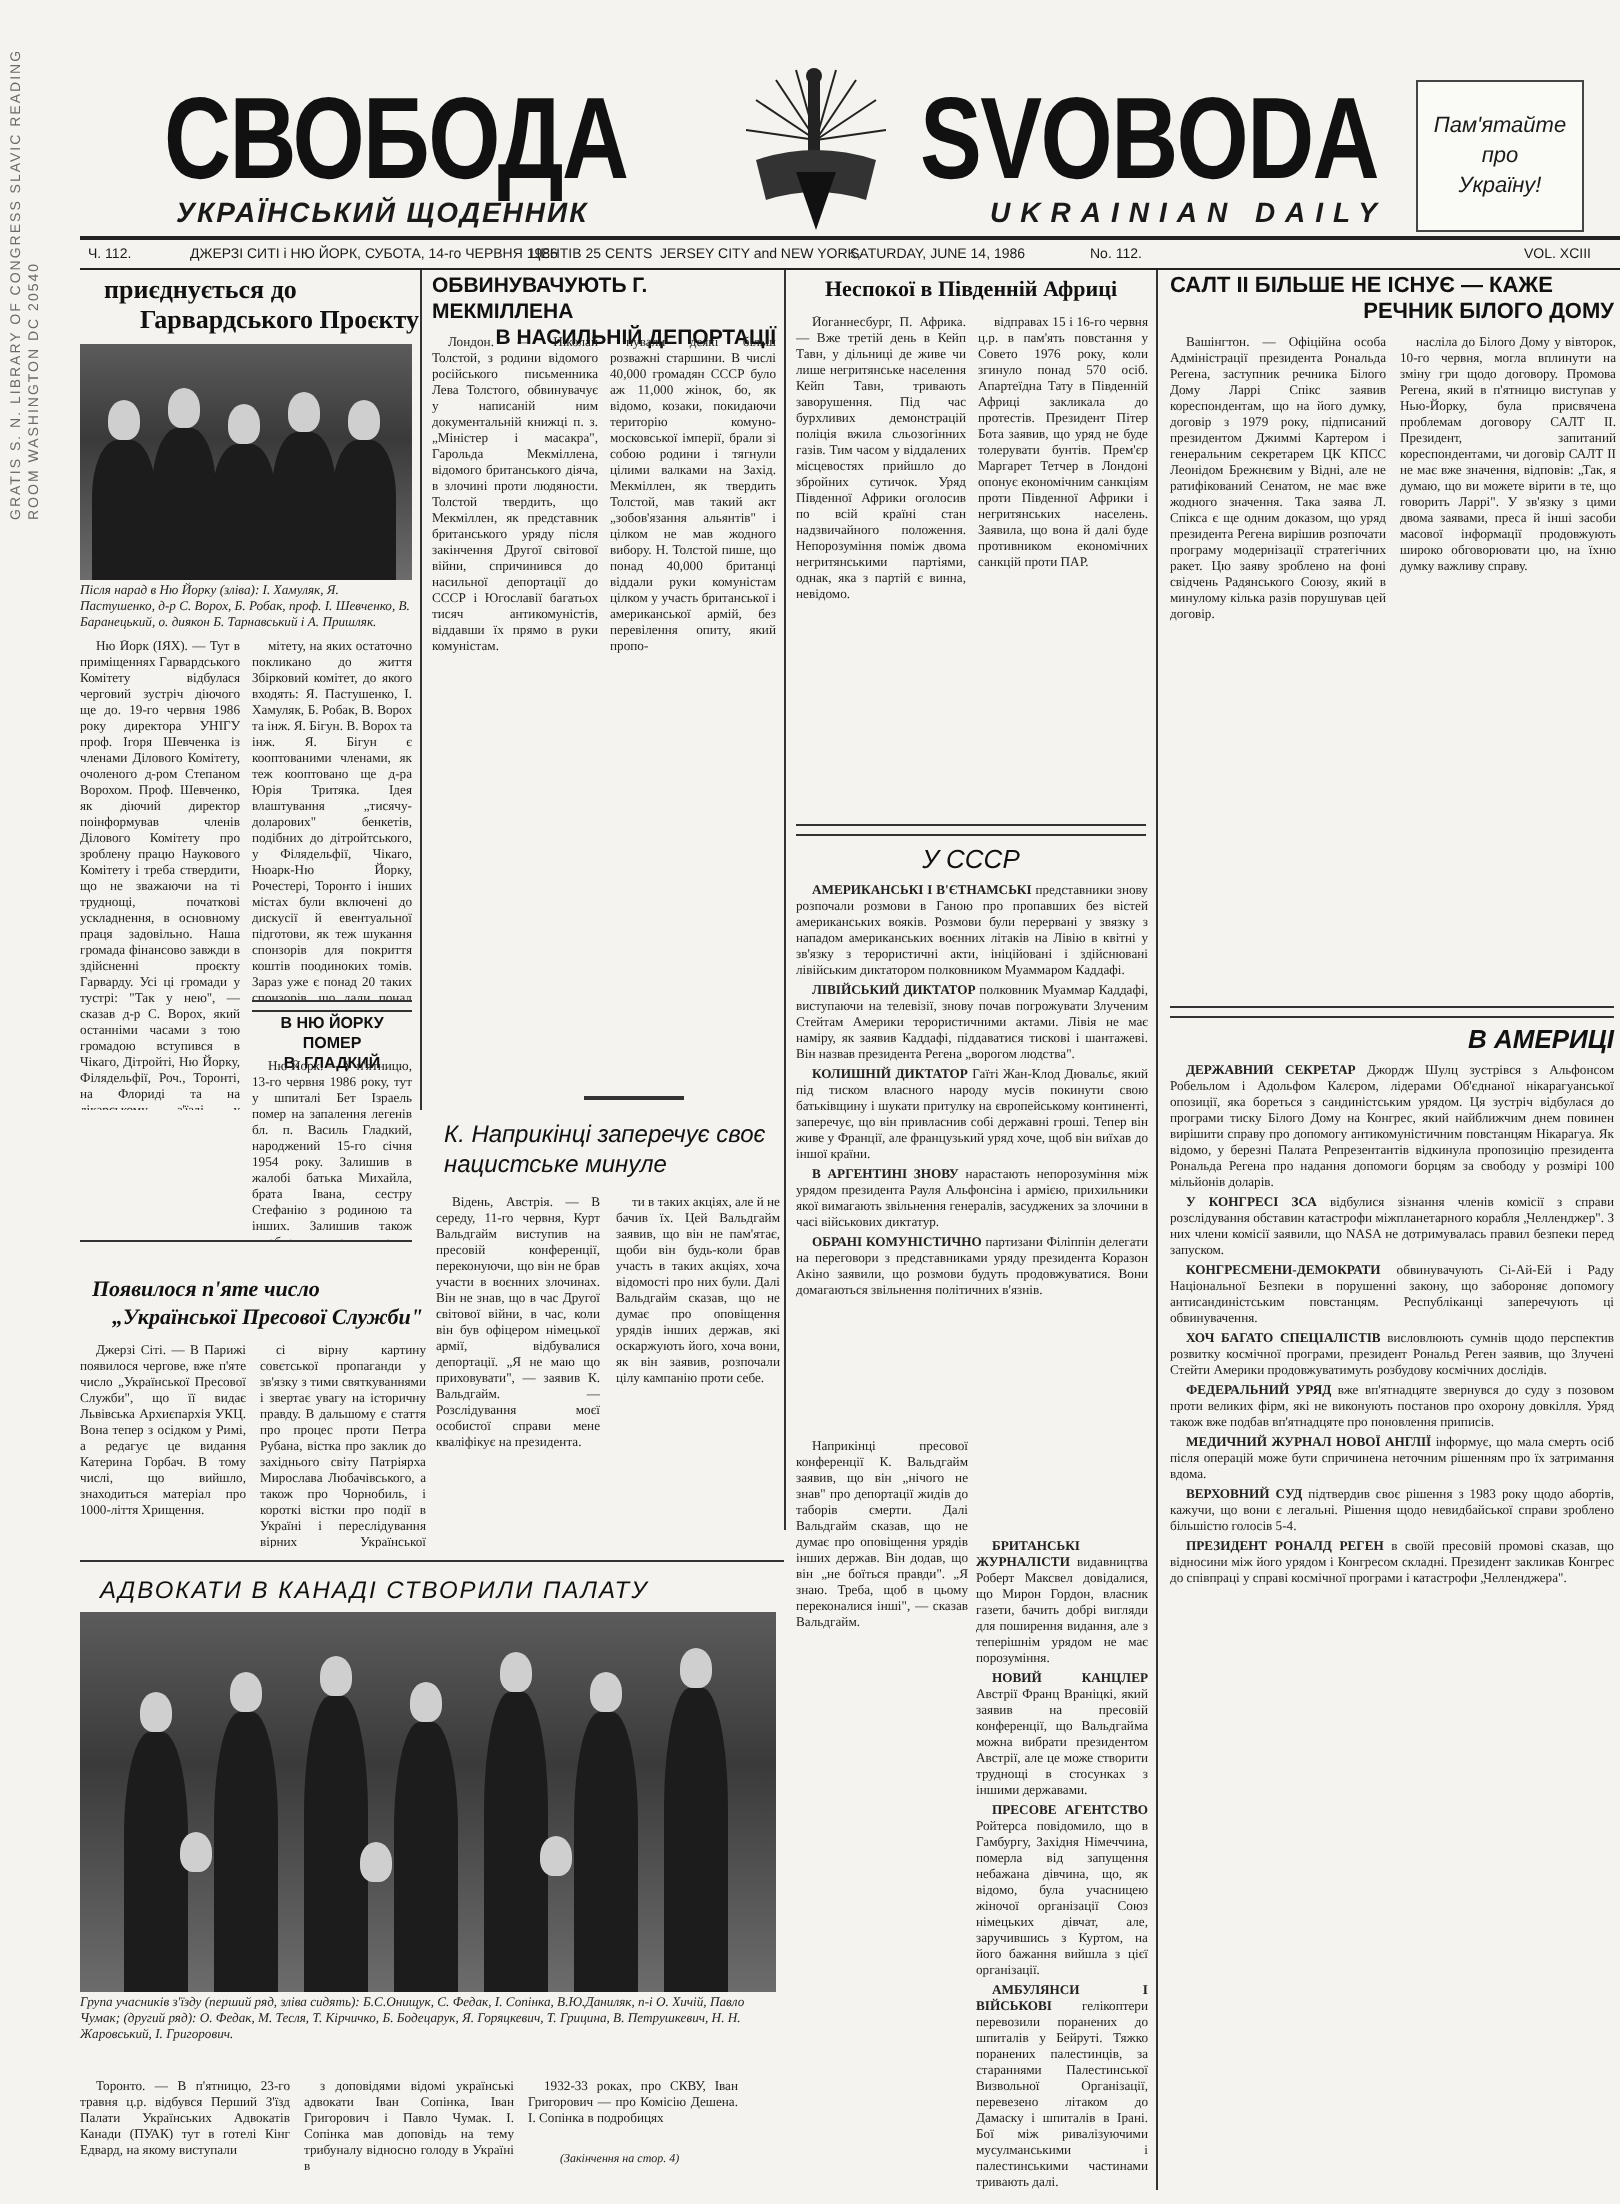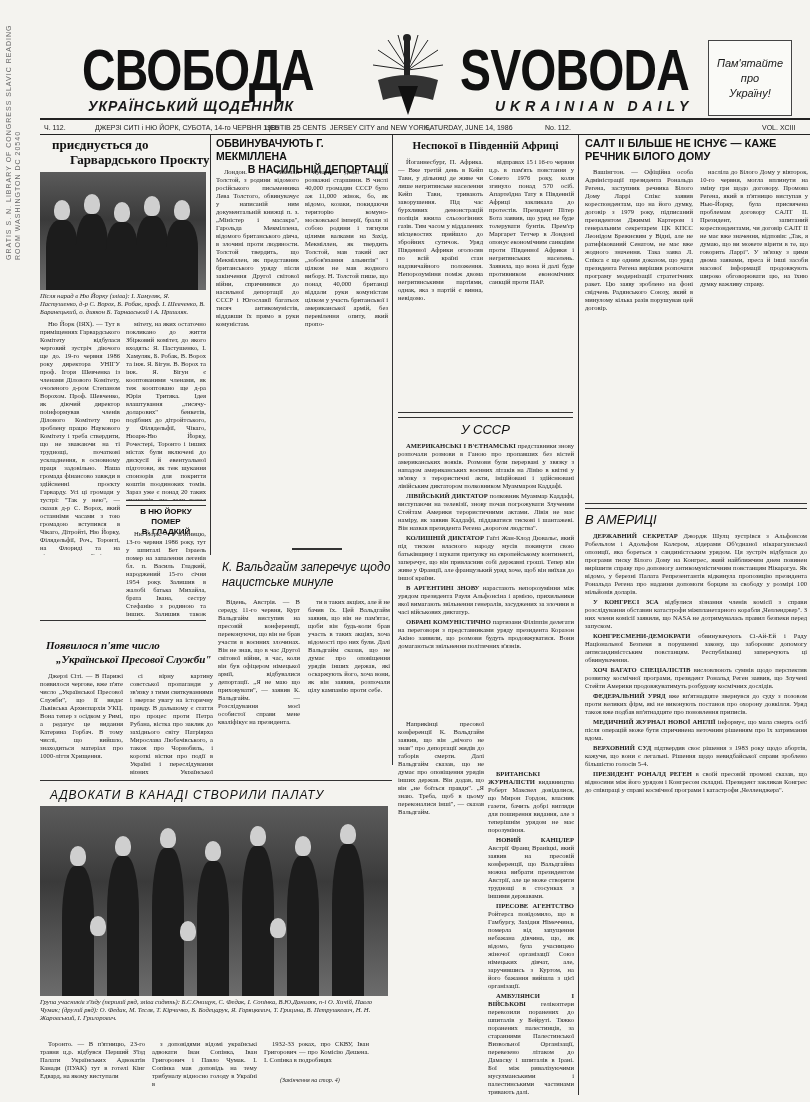--- a/index.html
+++ b/index.html
@@ -127,21 +127,21 @@
   </div>
   <div class="col" style="left:0;top:672px;width:83px;height:102px">
       <p>Джерзі Сіті. — В Парижі появилося чергове, вже п'яте число „Української Пресової Служби", що її видає Львівська Архиєпархія УКЦ. Вона тепер з осідком у Римі, а редагує це видання Катерина Горбач. В тому числі, що вийшло, знаходиться матеріал про 1000-ліття Хрищення.</p>
     </div>
   <div class="col" style="left:90px;top:672px;width:83px;height:102px">
       <p>сі вірну картину совєтської пропаганди у зв'язку з тими святкуваннями і звертає увагу на історичну правду. В дальшому є стаття про процес проти Петра Рубана, вістка про заклик до західнього світу Патріярха Мирослава Любачівського, а також про Чорнобиль, і короткі вістки про події в Україні і переслідування вірних Української Католицької Церкви.</p>
     </div>
 
   <div class="hrule" style="left:252px;top:548px;width:50px;height:2px"></div>
   <div class="head sans-h" style="left:182px;top:560px;width:170px;font-style:italic;font-size:12px;line-height:15px;font-weight:normal;">
-    <div>К. Вальдгайм заперечує щодо</div>
+    <div>К. Наприкінці заперечує своє</div>
     <div style="">нацистське минуле</div>
   </div>
   <div class="col" style="left:178px;top:598px;width:82px;height:176px">
       <p>Відень, Австрія. — В середу, 11-го червня, Курт Вальдгайм виступив на пресовій конференції, переконуючи, що він не брав участи в воєнних злочинах. Він не знав, що в час Другої світової війни, в час, коли він був офіцером німецької армії, відбувалися депортації. „Я не маю що приховувати", — заявив К. Вальдгайм. — Розслідування моєї особистої справи мене кваліфікує на президента.</p>
     </div>
   <div class="col" style="left:268px;top:598px;width:82px;height:176px">
       <p>ти в таких акціях, але й не бачив їх. Цей Вальдгайм заявив, що він не пам'ятає, щоби він будь-коли брав участь в таких акціях, хоча відомості про них були. Далі Вальдгайм сказав, що не думає про оповіщення урядів інших держав, які оскаржують його, хоча вони, як він заявив, розпочали цілу кампанію проти себе.</p>
     </div>
   <div class="col" style="left:358px;top:720px;width:86px;height:300px">
       <p>Наприкінці пресової конференції К. Вальдгайм заявив, що він „нічого не знав" про депортації жидів до таборів смерти. Далі Вальдгайм сказав, що не думає про оповіщення урядів інших держав. Він додав, що він „не боїться правди". „Я знаю. Треба, щоб в цьому переконалися інші", — сказав Вальдгайм.</p>
@@ -183,21 +183,21 @@
   <div class="head" style="left:358px;top:139px;width:175px;font-size:11px;text-align:center;">Неспокої в Південній Африці</div>
   <div class="col" style="left:358px;top:158px;width:85px;height:250px">
       <p>Йоганнесбург, П. Африка. — Вже третій день в Кейп Тавн, у дільниці де живе чи лише негритянське населення Кейп Тавн, тривають заворушення. Під час бурхливих демонстрацій поліція вжила сльозогінних газів. Тим часом у віддалених місцевостях прийшло до збройних сутичок. Уряд Південної Африки оголосив по всій країні стан надзвичайного положення. Непорозуміння поміж двома негритянськими партіями, однак, яка з партій є винна, невідомо.</p>
     </div>
   <div class="col" style="left:449px;top:158px;width:85px;height:250px">
       <p>відправах 15 і 16-го червня ц.р. в пам'ять повстання у Совето 1976 року, коли згинуло понад 570 осіб. Апартеїдна Тату в Південній Африці закликала до протестів. Президент Пітер Бота заявив, що уряд не буде толерувати бунтів. Прем'єр Маргарет Тетчер в Лондоні опонує економічним санкціям проти Південної Африки і негритянських населень. Заявила, що вона й далі буде противником економічних санкцій проти ПАР.</p>
     </div>
 
   <div class="head sans-h" style="left:545px;top:137px;width:222px;font-size:11px;line-height:13px;">
     <div>САЛТ II БІЛЬШЕ НЕ ІСНУЄ — КАЖЕ</div>
-    <div style="text-align:left">РЕЧНИК БІЛОГО ДОМУ</div>
+    <div style="text-align:right">РЕЧНИК БІЛОГО ДОМУ</div>
   </div>
   <div class="col" style="left:545px;top:168px;width:108px;height:330px">
       <p>Вашінгтон. — Офіційна особа Адміністрації президента Рональда Регена, заступник речника Білого Дому Ларрі Спікс заявив кореспондентам, що на його думку, договір з 1979 року, підписаний президентом Джиммі Картером і генеральним секретарем ЦК КПСС Леонідом Брежнєвим у Відні, але не ратифікований Сенатом, не має вже жодного значення. Така заява Л. Спікса є ще одним доказом, що уряд президента Регена вирішив розпочати програму модернізації стратегічних ракет. Цю заяву зроблено на фоні свідчень Радянського Союзу, який в минулому кілька разів порушував цей договір.</p>
     </div>
   <div class="col" style="left:660px;top:168px;width:108px;height:330px">
       <p>насліла до Білого Дому у вівторок, 10-го червня, могла вплинути на зміну гри щодо договору. Промова Регена, який в п'ятницю виступав у Нью-Йорку, була присвячена проблемам договору САЛТ II. Президент, запитаний кореспондентами, чи договір САЛТ II не має вже значення, відповів: „Так, я думаю, що ви можете вірити в те, що говорить Ларрі". У зв'язку з цими двома заявами, преса й інші засоби масової інформації продовжують широко обговорювати цю, на їхню думку важливу справу.</p>
     </div>
 
   <div class="dbl" style="left:358px;top:412px;width:175px"></div>
   <div class="head sans-h" style="left:358px;top:422px;width:175px;text-align:center;font-style:italic;font-size:13px;font-weight:normal;">У СССР</div>
@@ -209,21 +209,21 @@
     <p><b>ОБРАНІ КОМУНІСТИЧНО</b> <span>партизани Філіппін делегати на переговори з представниками уряду президента Коразон Акіно заявили, що розмови будуть продовжуватися. Вони домагаються звільнення політичних в'язнів.</span></p>
   </div>
   <div class="col" style="left:448px;top:770px;width:86px;height:325px">
     <p><b>БРИТАНСЬКІ ЖУРНАЛІСТИ</b> <span>видавництва Роберт Максвел довідалися, що Мирон Гордон, власник газети, бачить добрі вигляди для поширення видання, але з теперішнім урядом не має порозуміння.</span></p>
     <p><b>НОВИЙ КАНЦЛЕР</b> <span>Австрії Франц Враніцкі, який заявив на пресовій конференції, що Вальдгайма можна вибрати президентом Австрії, але це може створити труднощі в стосунках з іншими державами.</span></p>
     <p><b>ПРЕСОВЕ АГЕНТСТВО</b> <span>Ройтерса повідомило, що в Гамбургу, Західня Німеччина, померла від запущення небажана дівчина, що, як відомо, була учасницею жіночої організації Союз німецьких дівчат, але, заручившись з Куртом, на його бажання вийшла з цієї організації.</span></p>
     <p><b>АМБУЛЯНСИ І ВІЙСЬКОВІ</b> <span>гелікоптери перевозили поранених до шпиталів у Бейруті. Тяжко поранених палестинців, за стараннями Палестинської Визвольної Організації, перевезено літаком до Дамаску і шпиталів в Ірані. Бої між ривалізуючими мусулманськими і палестинськими частинами тривають далі.</span></p>
   </div>
 
   <div class="dbl" style="left:545px;top:503px;width:222px"></div>
-  <div class="head sans-h" style="left:545px;top:512px;width:222px;text-align:left;font-style:italic;font-size:13px;font-weight:normal;">В АМЕРИЦІ</div>
+  <div class="head sans-h" style="left:545px;top:512px;width:222px;text-align:right;font-style:italic;font-size:13px;font-weight:bold;">В АМЕРИЦІ</div>
   <div class="col" style="left:545px;top:532px;width:222px;height:565px">
     <p><b>ДЕРЖАВНИЙ СЕКРЕТАР</b> <span>Джордж Шулц зустрівся з Альфонсом Робельлом і Адольфом Калєром, лідерами Об'єднаної нікарагуанської опозиції, яка бореться з сандиністським урядом. Ця зустріч відбулася до програми тиску Білого Дому на Конгрес, який найближчим днем повинен вирішити справу про допомогу антикомуністичним повстанцям Нікарагуа. Як відомо, у березні Палата Репрезентантів відкинула пропозицію президента Рональда Регена про надання допомоги борцям за свободу у розмірі 100 мільйонів доларів.</span></p>
     <p><b>У КОНГРЕСІ ЗСА</b> <span>відбулися зізнання членів комісії з справи розслідування обставин катастрофи міжпланетарного корабля „Челленджер". З них члени комісії заявили, що NASA не дотримувалась правил безпеки перед запуском.</span></p>
     <p><b>КОНГРЕСМЕНИ-ДЕМОКРАТИ</b> <span>обвинувачують Сі-Ай-Ей і Раду Національної Безпеки в порушенні закону, що забороняє допомогу антисандиністським повстанцям. Республіканці заперечують ці обвинувачення.</span></p>
     <p><b>ХОЧ БАГАТО СПЕЦІАЛІСТІВ</b> <span>висловлюють сумнів щодо перспектив розвитку космічної програми, президент Рональд Реген заявив, що Злучені Стейти Америки продовжуватимуть розбудову космічних дослідів.</span></p>
     <p><b>ФЕДЕРАЛЬНИЙ УРЯД</b> <span>вже вп'ятнадцяте звернувся до суду з позовом проти великих фірм, які не виконують постанов про охорону довкілля. Уряд також вже подбав вп'ятнадцяте про поновлення приписів.</span></p>
     <p><b>МЕДИЧНИЙ ЖУРНАЛ НОВОЇ АНГЛІЇ</b> <span>інформує, що мала смерть осіб після операцій може бути спричинена неточним рішенням про їх затримання вдома.</span></p>
     <p><b>ВЕРХОВНИЙ СУД</b> <span>підтвердив своє рішення з 1983 року щодо абортів, кажучи, що вони є легальні. Рішення щодо невидбайської справи зроблено більшістю голосів 5-4.</span></p>
     <p><b>ПРЕЗИДЕНТ РОНАЛД РЕГЕН</b> <span>в своїй пресовій промові сказав, що відносини між його урядом і Конгресом складні. Президент закликав Конгрес до співпраці у справі космічної програми і катастрофи „Челленджера".</span></p>
   </div>

